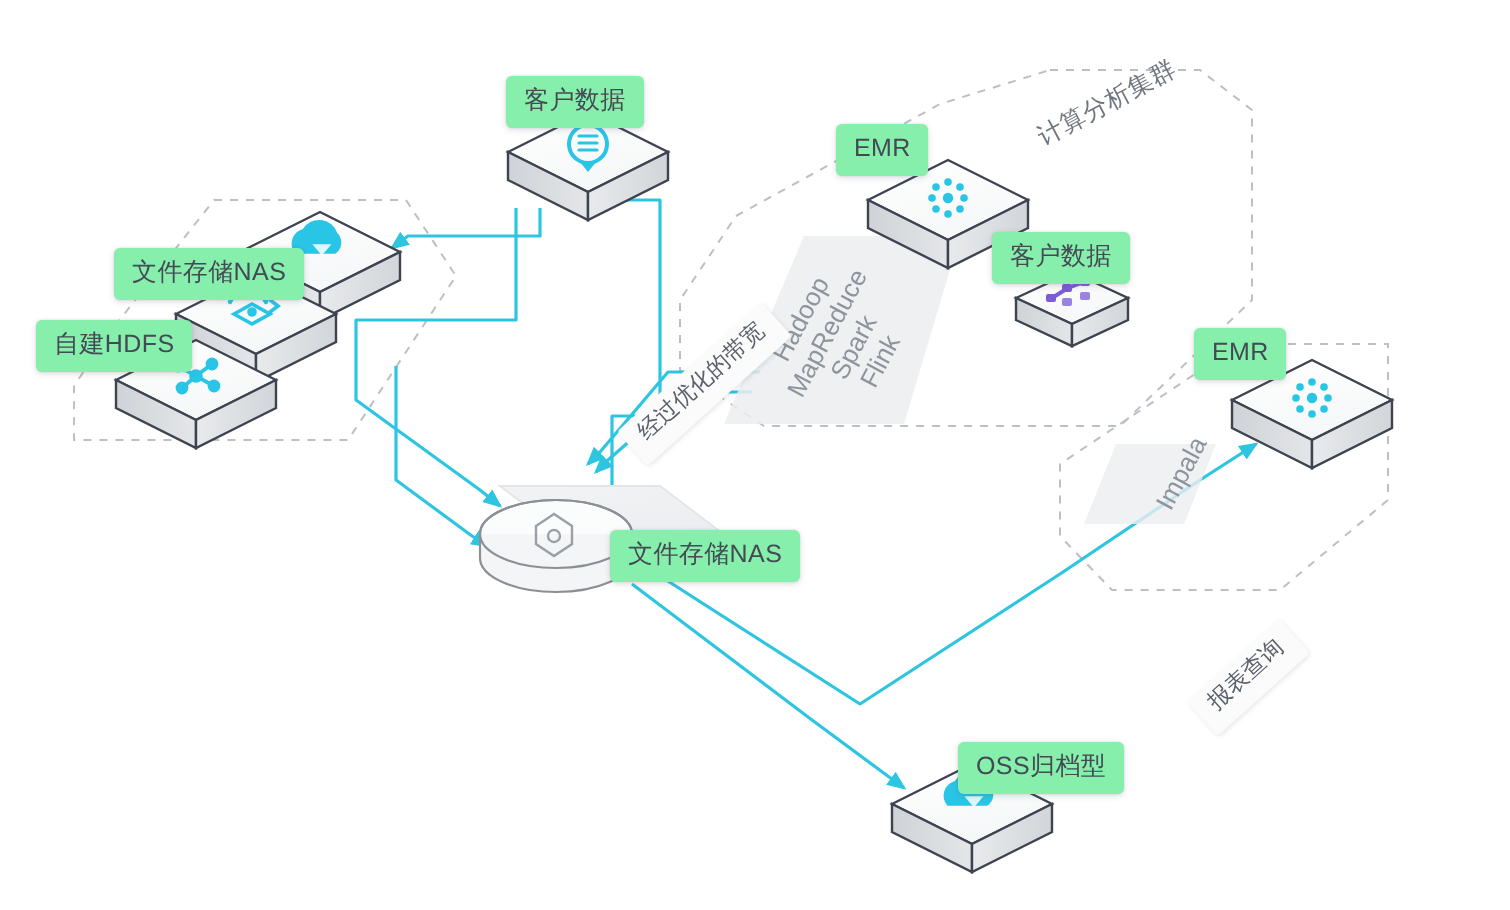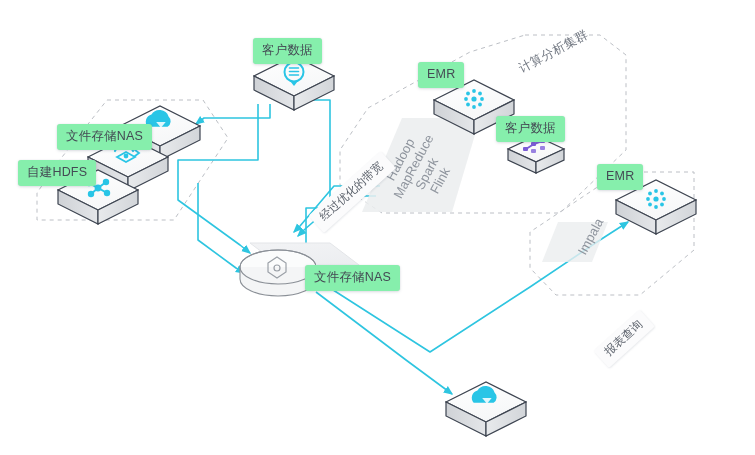--- a/index.html
+++ b/index.html
@@ -264,20 +264,21 @@
   <div class="node-label" style="left:253px; top:38px;">客户数据</div>
 
   <div class="node-label" style="left:305px; top:265px;">文件存储NAS</div>
 
   <div class="node-label" style="left:418px; top:62px;">EMR</div>
 
   <div class="node-label" style="left:496px; top:116px;">客户数据</div>
 
   <div class="node-label" style="left:597px; top:164px;">EMR</div>
 
+  <div class="node-label" style="left:479px; top:371px;">OSS归档型</div>
 
   <div class="zone-label" style="left:513px; top:62px; transform:rotate(-28deg); transform-origin:left center; background:transparent; box-shadow:none; color:#707680;">计算分析集群</div>
 
   <div class="slab-text" style="left:385px; top:140px; transform:rotate(-62deg); transform-origin:center center;">
     <span>Hadoop</span>
     <span>MapReduce</span>
     <span>Spark</span>
     <span>Flink</span>
   </div>
 

